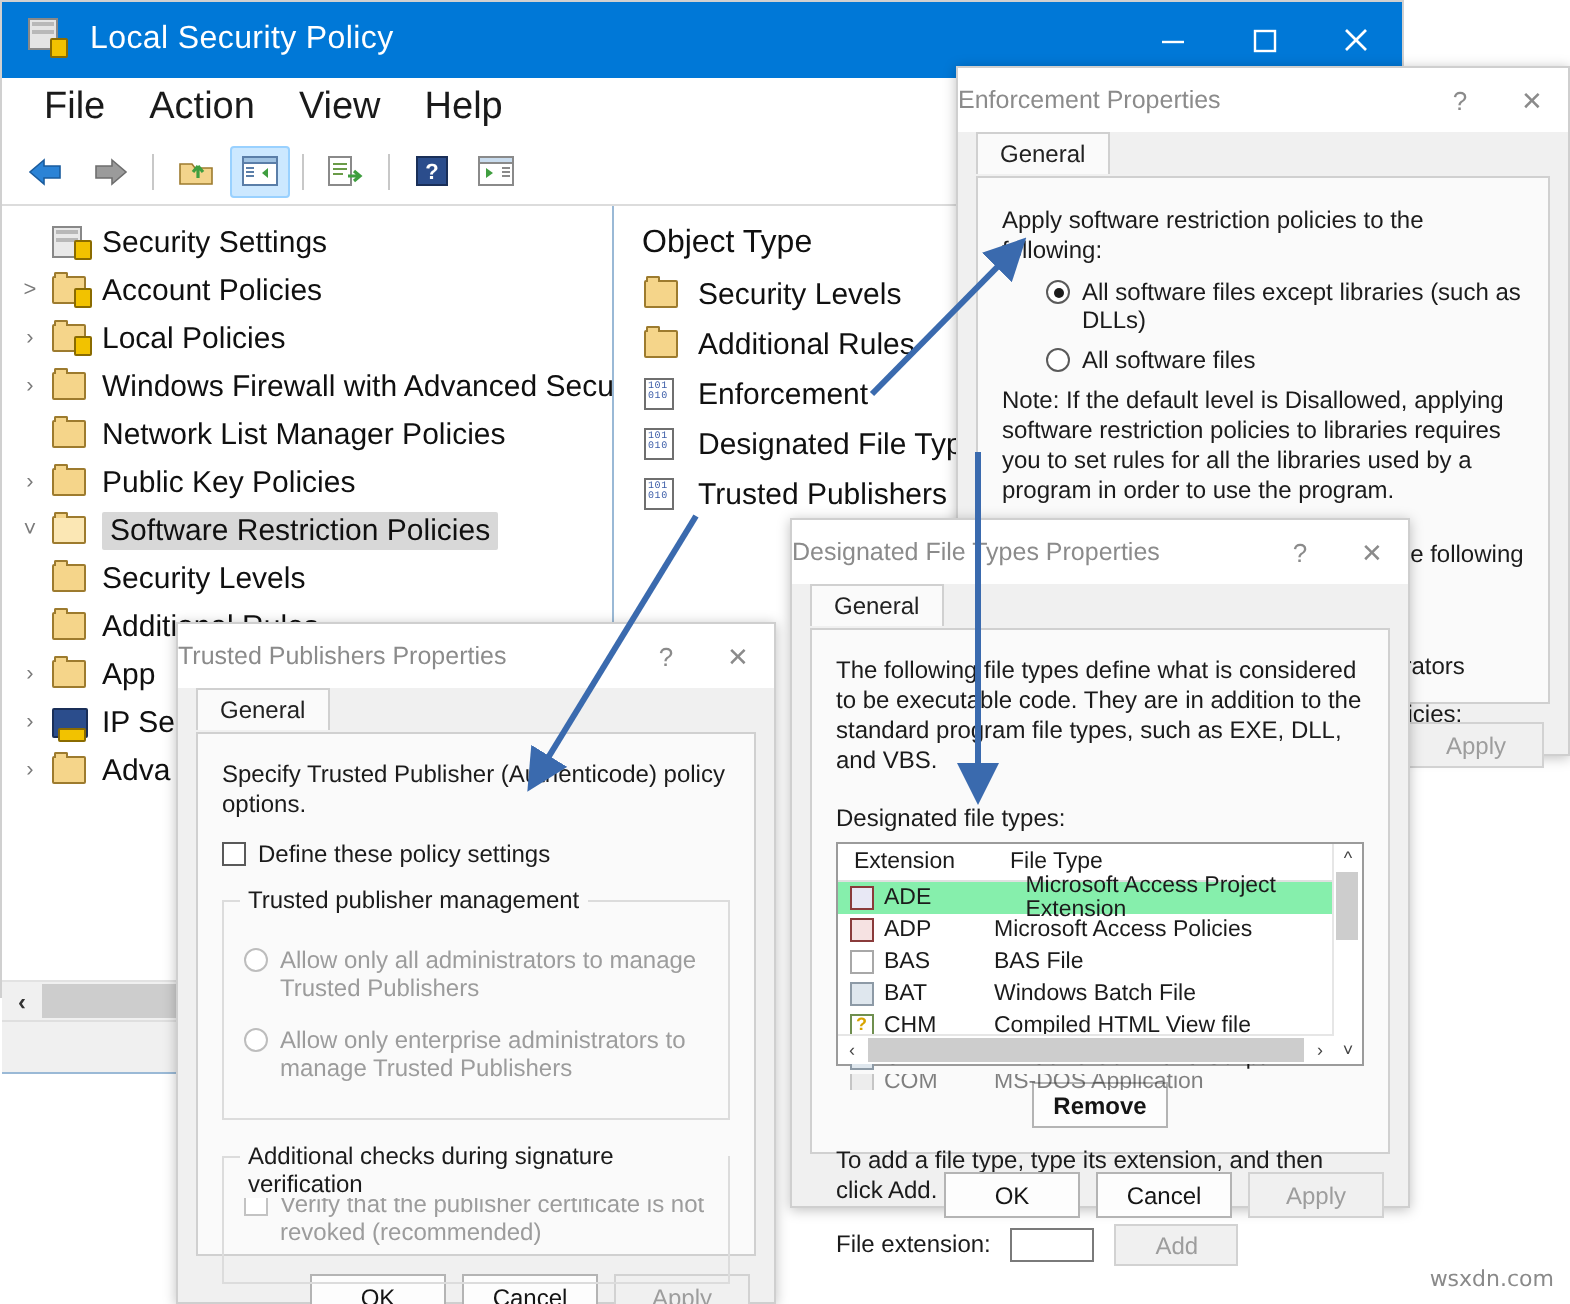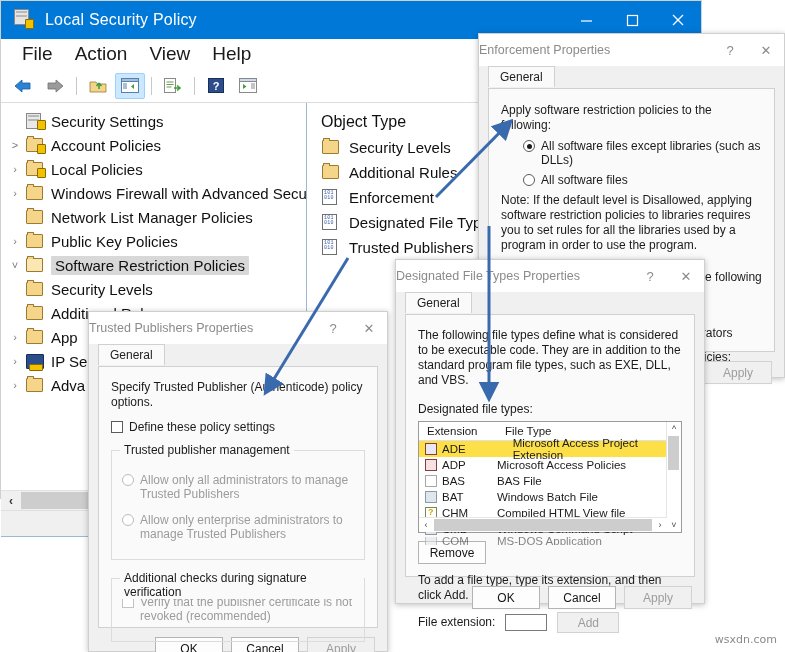--- a/index.html
+++ b/index.html
@@ -94,21 +94,21 @@
   .groupbox > .gtitle{position:absolute;top:-8px;left:8px;background:#fafafa;padding:0 4px;font-size:12px;color:#1b1b1b;}
   .btnrow{display:flex;justify-content:flex-end;gap:8px;padding:9px 12px 10px 0;}
   .wbtn{min-width:68px;height:23px;font-size:12px;color:#151515;background:#fdfdfd;border:1px solid #b4b4b4;display:flex;align-items:center;justify-content:center;box-sizing:border-box;}
   .wbtn.disabled{color:#9d9d9d;background:#f0f0f0;border-color:#d2d2d2;}
   
   .lv{border:1px solid #9b9b9b;background:#fff;position:relative;box-sizing:border-box;}
   .lv-head{display:flex;height:18px;background:#fff;border-bottom:1px solid #e0e0e0;}
   .lv-head .c{font-size:11.5px;color:#1b1b1b;padding:3px 0 0 8px;box-sizing:border-box;}
   .lv-rows{position:relative;}
   .lv-row{display:flex;height:16px;align-items:center;}
-  .lv-row.sel{background:#fde047;gap:20px;}
+  .lv-row.sel{background:#86efac;gap:20px;}
   .lv-row .ext{width:78px;display:flex;align-items:center;padding-left:6px;box-sizing:border-box;}
   .lv-row .ext .ic{width:12px;height:12px;margin-right:5px;flex:none;border:1px solid #9a9a9a;background:#fff;box-sizing:border-box;position:relative;}
   .lv-row .ext .nm{font-size:11.5px;color:#1b1b1b;}
   .lv-row .ft{font-size:11.5px;color:#1b1b1b;}
   .lv-vscroll{position:absolute;right:0;top:0;width:14px;height:100%;background:#fff;border-left:1px solid #e6e6e6;}
   .lv-vscroll .a{height:14px;text-align:center;font-size:9px;color:#444;line-height:14px;}
   .lv-vscroll .th{position:absolute;top:14px;left:1px;width:11px;height:34px;background:#cdcdcd;}
   .lv-hscroll{height:14px;background:#fff;border-top:1px solid #e6e6e6;display:flex;align-items:center;}
   .lv-hscroll .a{width:14px;text-align:center;font-size:9px;color:#444;}
   .lv-hscroll .th{height:12px;background:#cdcdcd;flex:1;margin:0 1px;}
@@ -480,21 +480,21 @@
         <div class="th"></div>
         <div class="a" style="position:absolute;bottom:0;width:100%;">˅</div>
       </div>
       <div class="lv-hscroll" style="position:absolute;bottom:0;left:0;right:14px;">
         <div class="a">‹</div>
         <div class="th"></div>
         <div class="a">›</div>
       </div>
     </div>
 
-    <div style="display:flex;justify-content:flex-start;margin-top:8px;">
+    <div style="display:flex;justify-content:center;margin-top:8px;font-weight:bold;">
       <div class="wbtn">Remove</div>
     </div>
     <div class="dtxt" style="margin-top:9px;">To add a file type, type its extension, and then click Add.</div>
     <div style="display:flex;align-items:center;margin-top:9px;gap:10px;">
       <span class="dtxt">File extension:</span>
       <span class="tbox" style="width:42px;"></span>
       <span class="wbtn disabled" style="min-width:62px;height:21px;">Add</span>
     </div>
   </div>
   <div class="btnrow">

